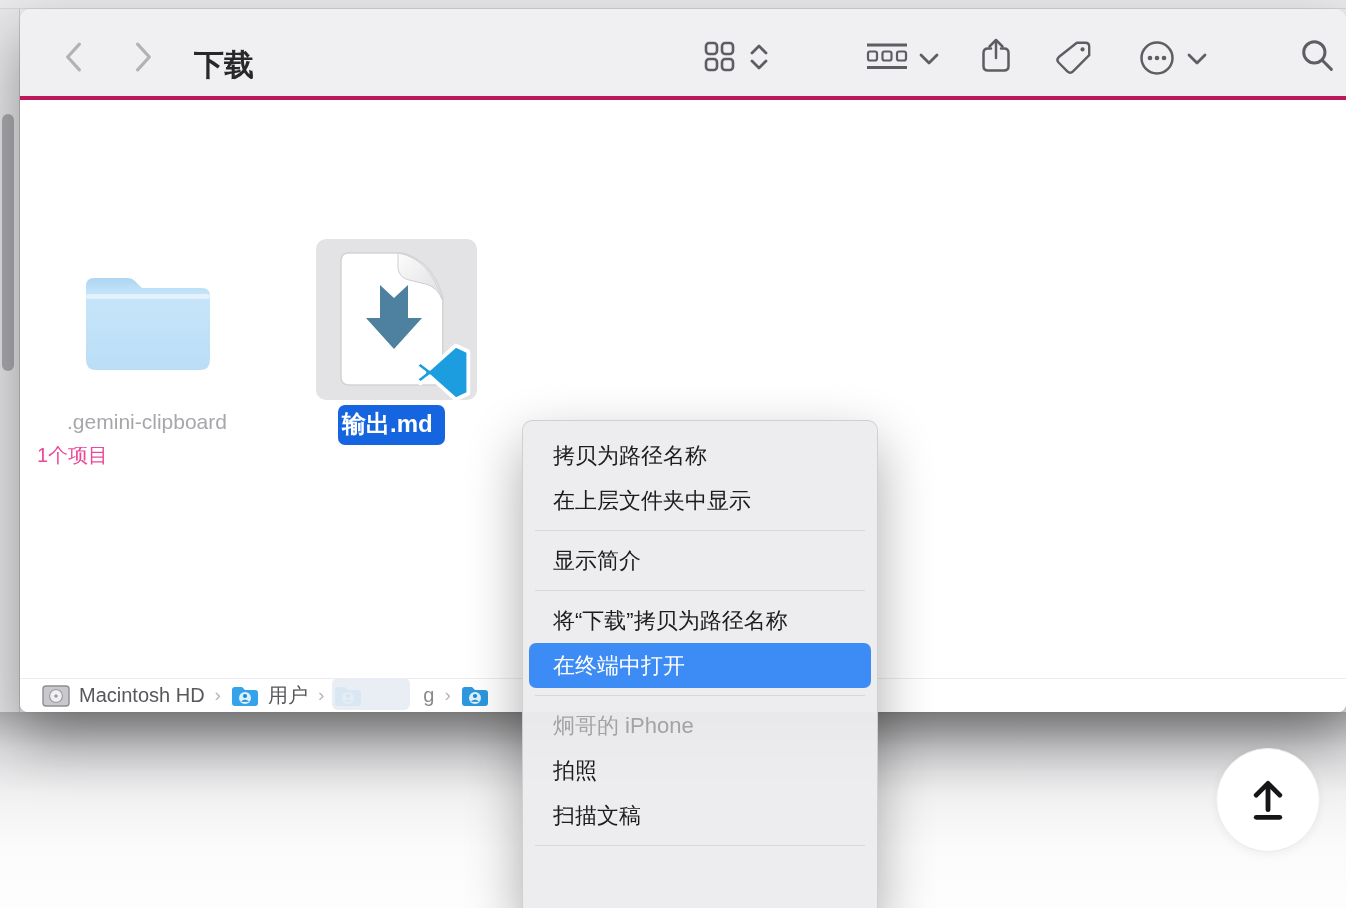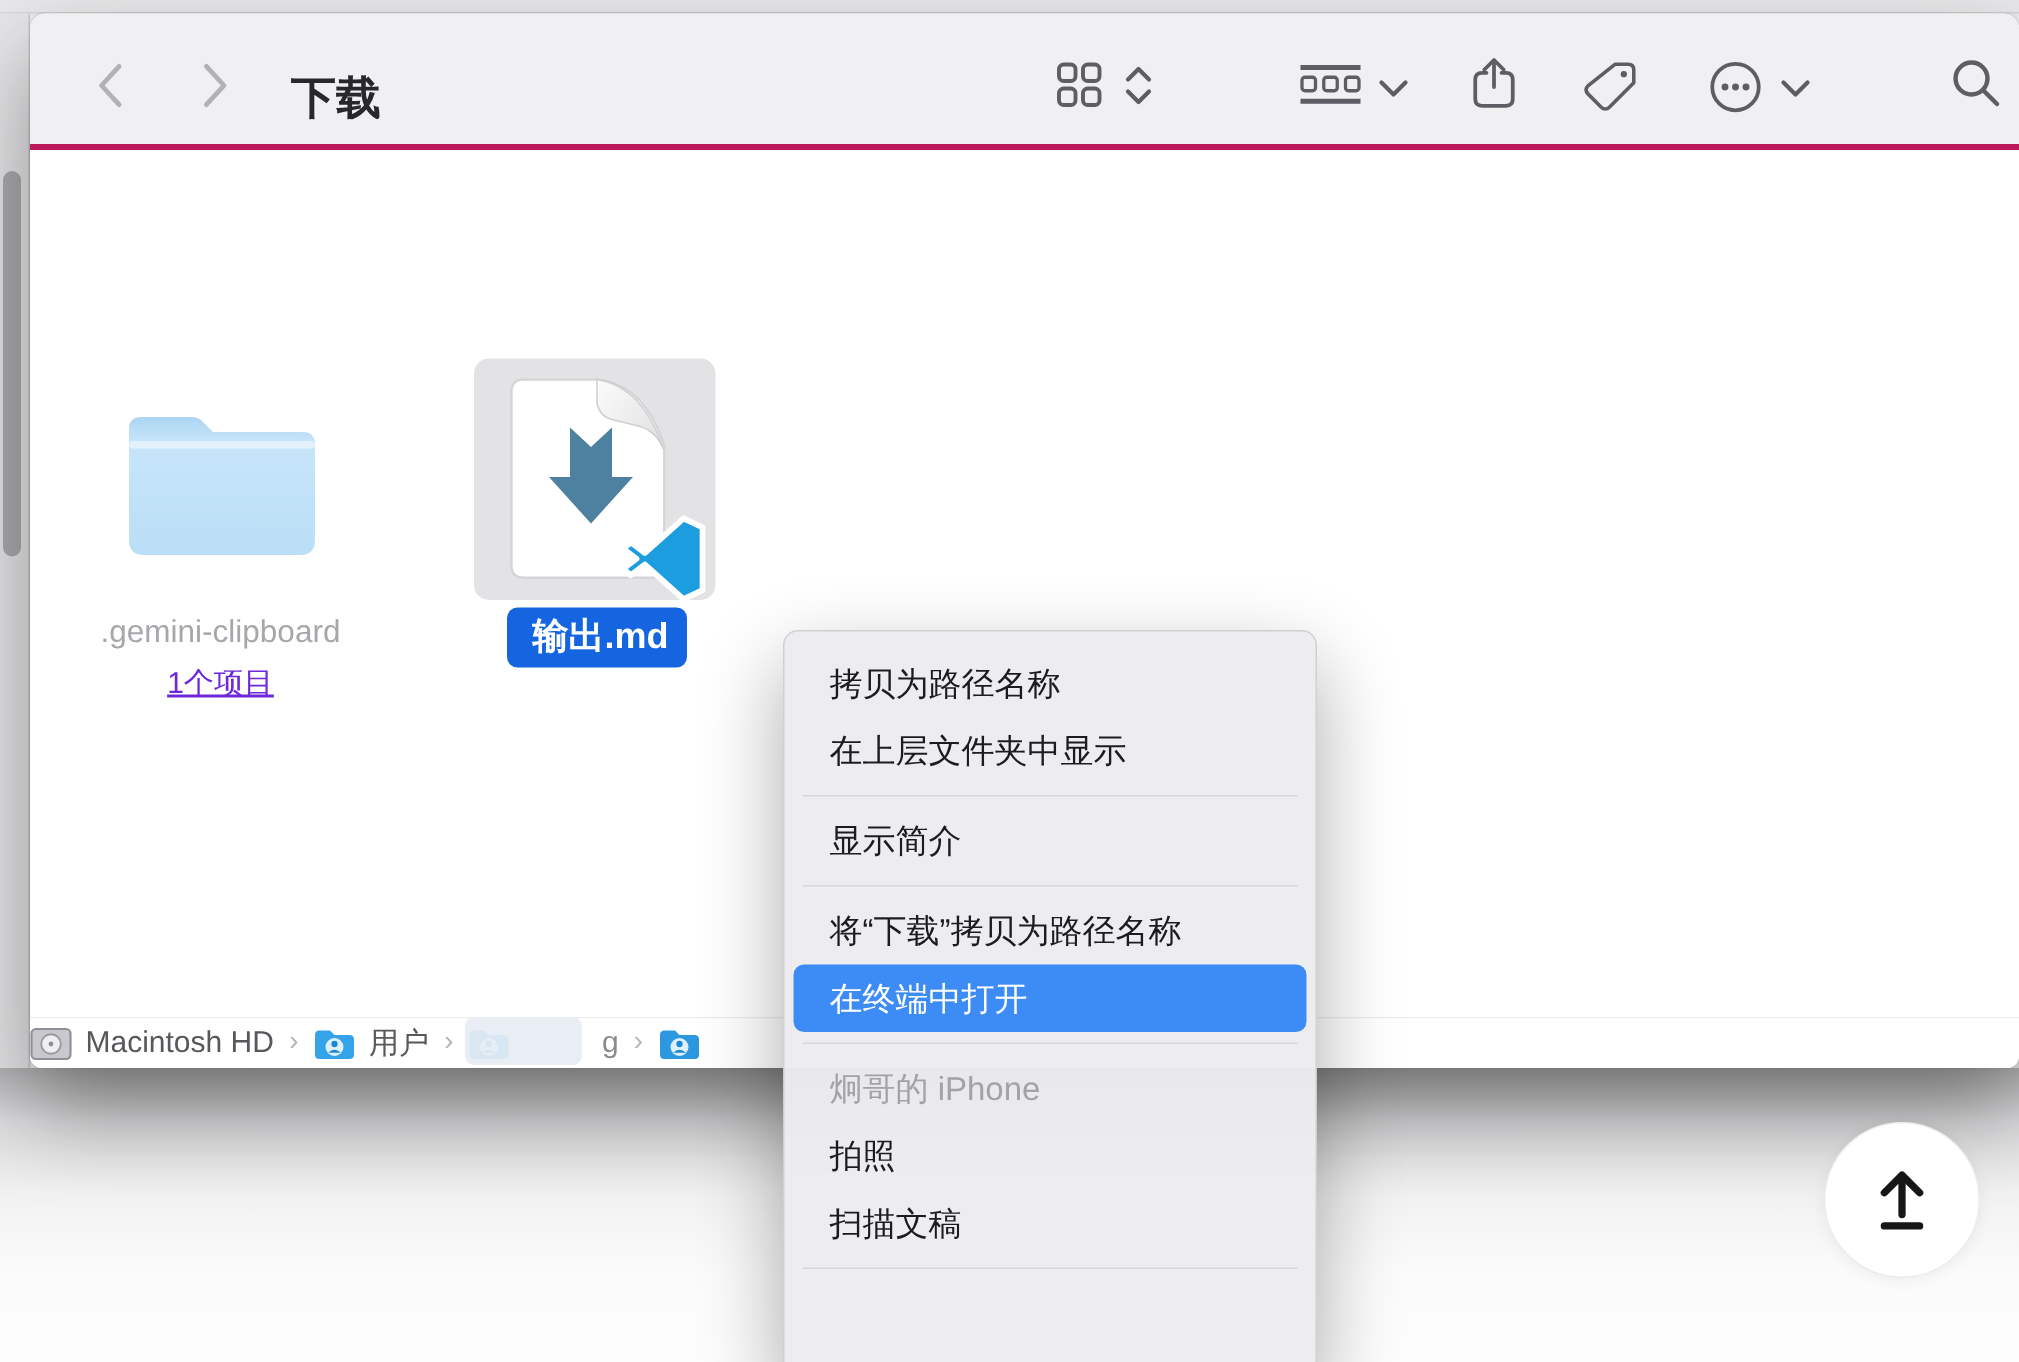--- a/index.html
+++ b/index.html
@@ -23,28 +23,28 @@
     border-radius:10px 10px 8px 8px;box-shadow:0 28px 60px rgba(0,0,0,0.38),0 0 1px rgba(0,0,0,0.25);z-index:10;}
   .toolbar{position:absolute;left:0;top:0;width:100%;height:91px;background:#f0f0f2;
     border-radius:10px 10px 0 0;border-bottom:4px solid #be185d;}
   .tbtn{position:absolute;display:flex;align-items:center;justify-content:center;}
   .win-title{position:absolute;left:174px;top:36px;font-size:30px;font-weight:700;color:#28282a;white-space:nowrap;}
   
   .content{position:absolute;left:0;top:92px;width:100%;height:577px;background:#ffffff;}
   .folder-item{position:absolute;left:17px;top:150px;width:220px;}
   .folder-glyph{position:absolute;left:43px;top:9px;width:136px;height:124px;opacity:.72;}
   .folder-name{position:absolute;left:0;top:159px;width:220px;text-align:center;font-size:21px;color:#a7a7ab;white-space:nowrap;}
-  .folder-count{position:absolute;left:0;top:191px;width:220px;text-align:center;font-size:20px;color:#6d28d9;text-decoration:underline;}
+  .folder-count{position:absolute;left:0;top:191px;width:220px;text-align:left;font-size:20px;color:#ec4899;}
   .file-item{position:absolute;left:296px;top:138px;width:200px;}
   .file-selbox{position:absolute;left:0;top:0;width:161px;height:161px;background:#e3e3e5;border-radius:10px;}
   .file-pill{position:absolute;left:22px;top:166px;background:#1565e0;border-radius:7px;
-    padding:3px 12px 5px 17px;font-size:24px;font-weight:600;color:#ffffff;white-space:nowrap;}
+    padding:3px 12px 5px 4px;font-size:24px;font-weight:600;color:#ffffff;white-space:nowrap;}
   
   .pathbar{position:absolute;left:0;top:669px;width:100%;height:34px;border-top:1px solid #ececee;
-    display:flex;align-items:center;background:#ffffff;border-radius:0 0 8px 8px;}
+    display:flex;align-items:center;padding-left:22px;background:#ffffff;border-radius:0 0 8px 8px;}
   .pathbar .seg{display:flex;align-items:center;gap:9px;margin-right:10px;}
   .path-label{font-size:20px;color:#57575c;white-space:nowrap;}
   .path-sep{font-size:19px;color:#b6b6ba;margin-right:10px;transform:translateY(-1px);}
   .redacted-wrap{position:relative;display:flex;align-items:center;}
   .redact-block{position:absolute;left:-2px;top:-6px;width:78px;height:32px;background:#e7edf3;border-radius:6px;opacity:.92;}
   
   .menu{position:absolute;left:522px;top:420px;width:356px;height:500px;z-index:50;
     background:rgba(236,236,238,0.97);border:1px solid rgba(0,0,0,0.12);border-radius:10px;
     box-shadow:0 22px 55px rgba(0,0,0,0.33);padding-top:12px;}
   .mi{height:45px;display:flex;align-items:center;padding:0 30px;font-size:22px;color:#1c1c1e;white-space:nowrap;}

